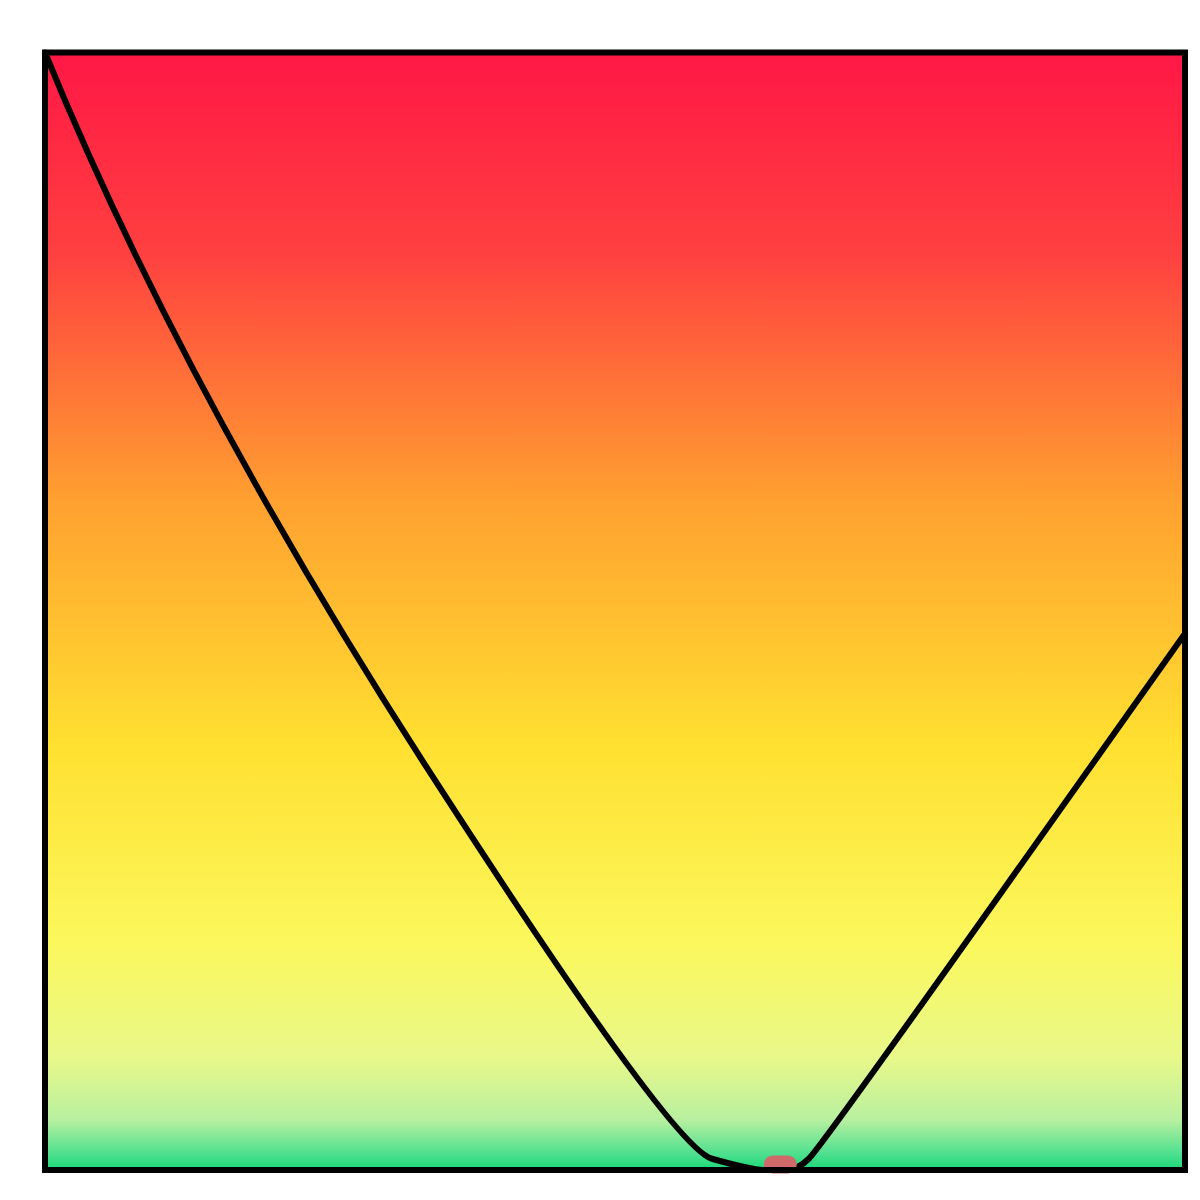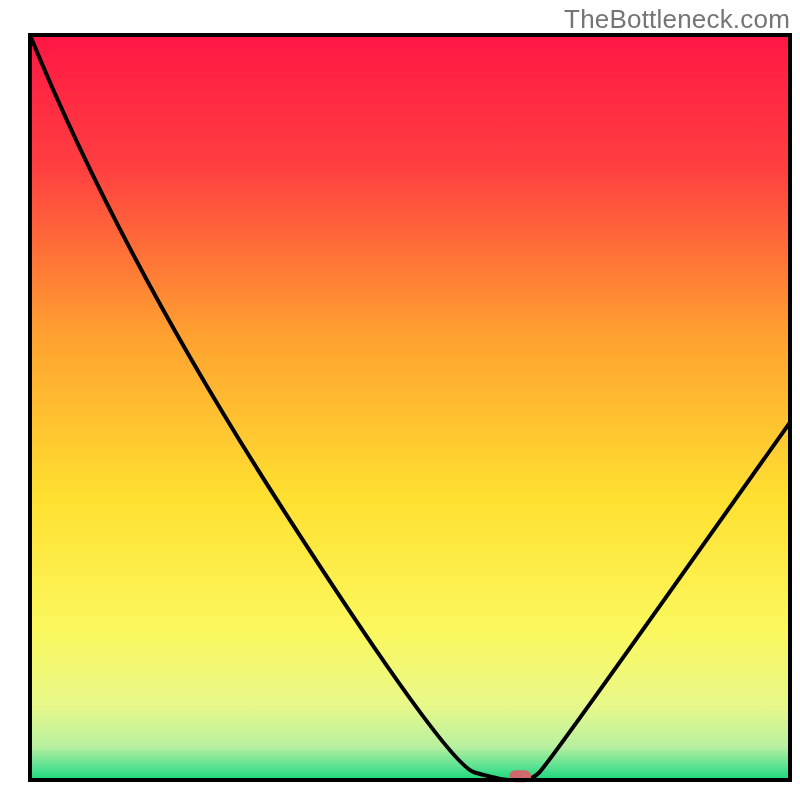--- a/index.html
+++ b/index.html
@@ -25,21 +25,20 @@
     letter-spacing: 0.2px;
   }
   svg {
     display: block;
   }
 </style>
 </head>
 <body>
 
 <div class="container">
-  <div class="watermark">TheBottleneck.com</div>
 
   <svg id="chart-svg" width="800" height="800" viewBox="0 0 800 800">
     <defs>
       <linearGradient id="bg-grad" x1="0" y1="0" x2="0" y2="1">
           <stop offset="0.00%" stop-color="#ff1745"></stop>
           <stop offset="18.00%" stop-color="#ff4040"></stop>
           <stop offset="40.00%" stop-color="#ffa030"></stop>
           <stop offset="62.00%" stop-color="#ffe030"></stop>
           <stop offset="80.00%" stop-color="#fbf85e"></stop>
           <stop offset="90.00%" stop-color="#e8f88a"></stop>

